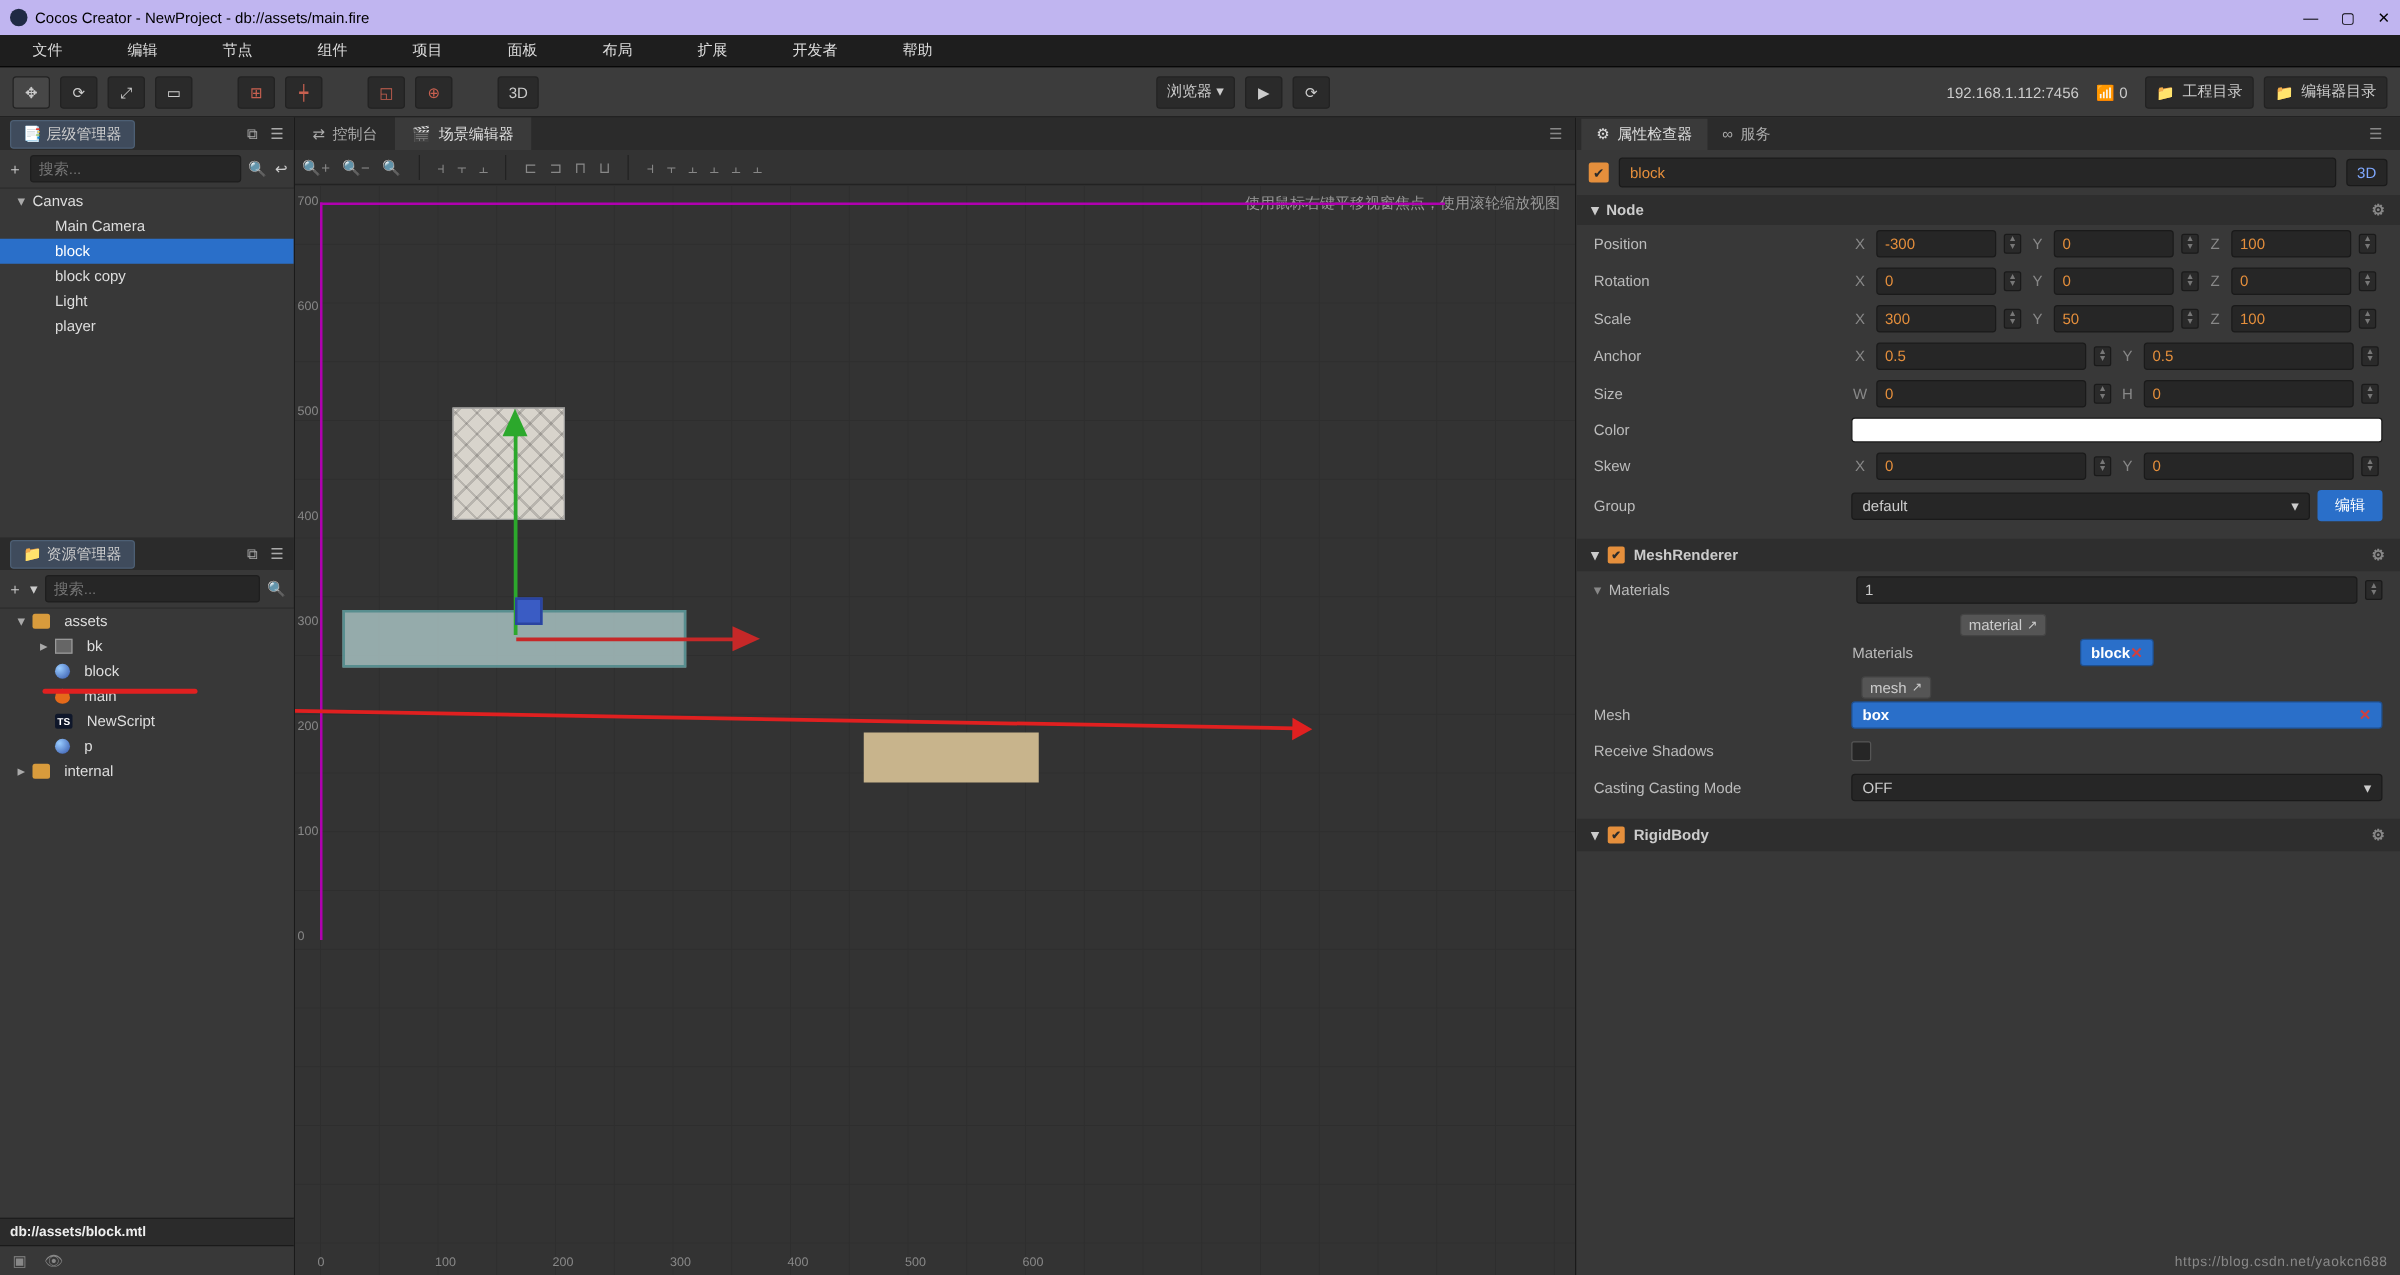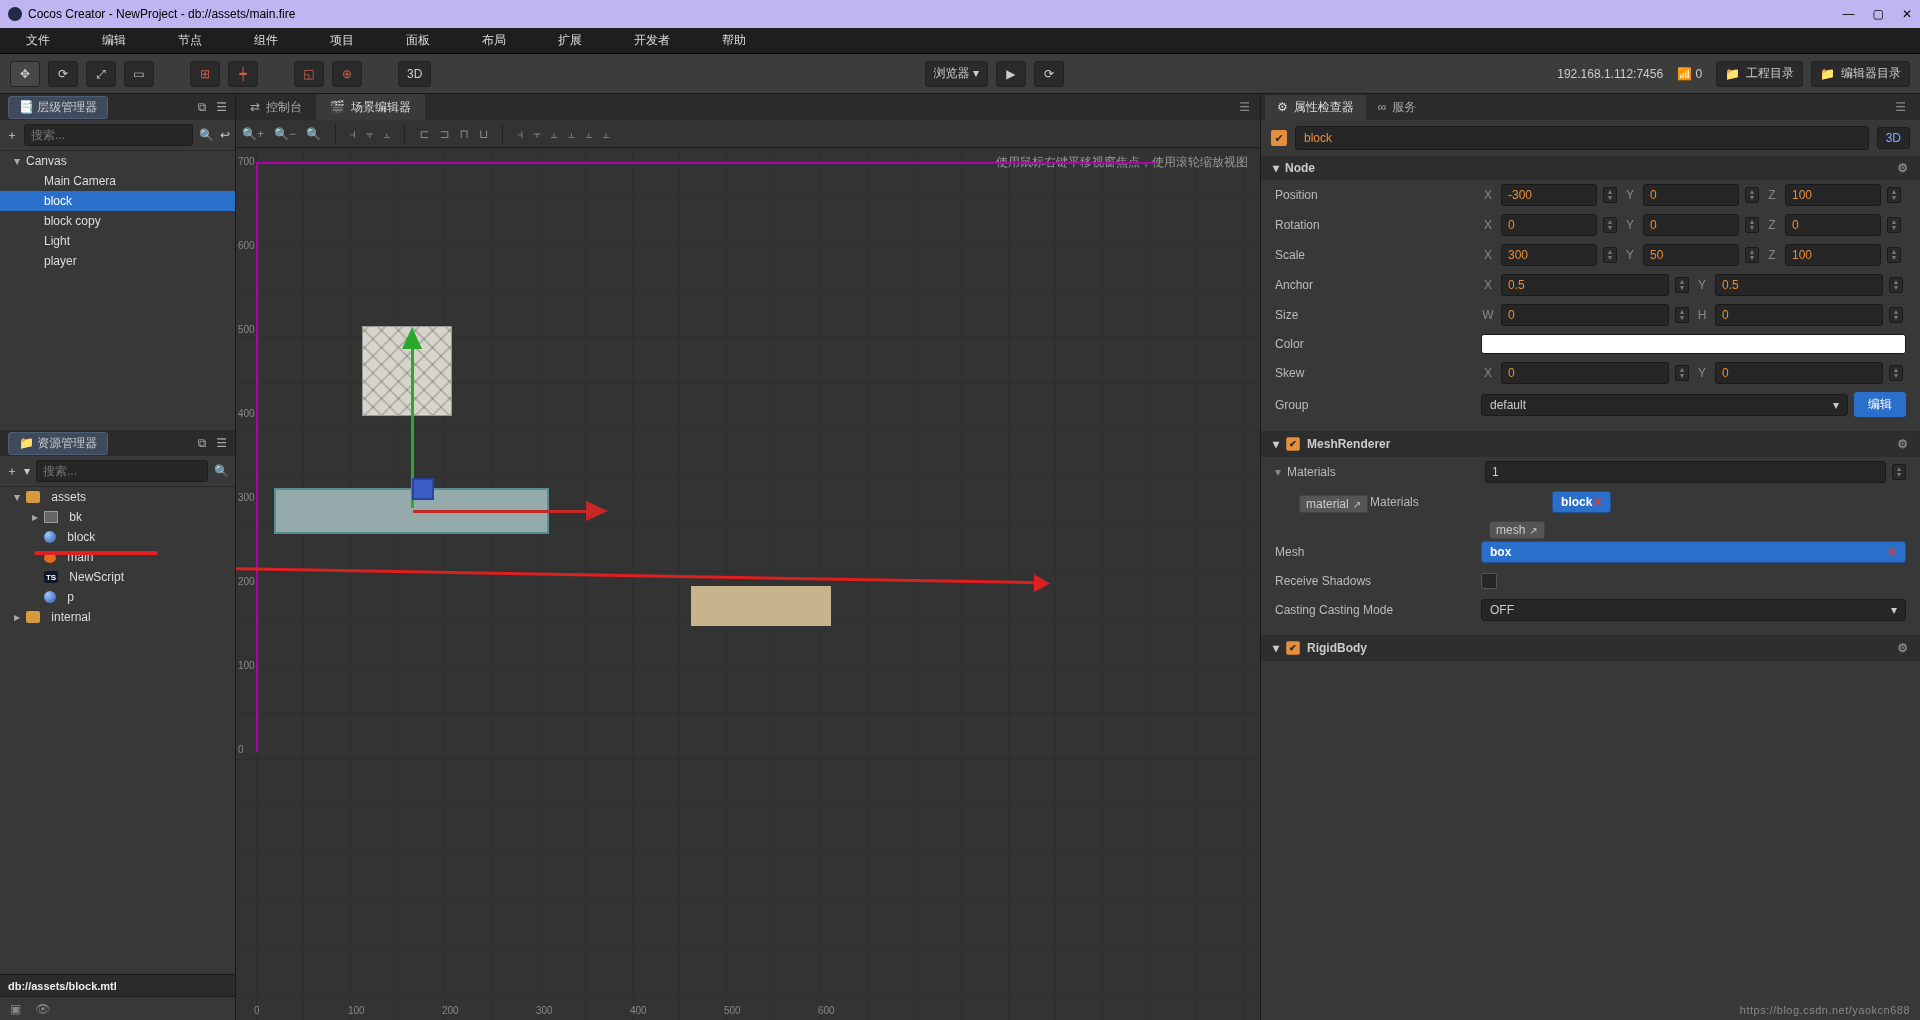--- a/index.html
+++ b/index.html
@@ -388,21 +388,21 @@
 
       <div style="height:10px"></div>
       <div class="section-head">▾ <div class="chk" style="transform:scale(0.85)">✔</div> <span>MeshRenderer</span><span class="gear-right">⚙</span></div>
 
       <div class="prop-row">
           <span style="color:#888">▾</span>
           <div class="prop-label" style="width:192px">Materials</div>
         <input class="num-input wide" style="color: rgb(204, 204, 204);" value="1">
           <div class="stepper">▲<br>▼</div>
       </div>
-      <div class="prop-row" style="align-items:flex-end;gap:2px;padding-left:38px">
+      <div class="prop-row" style="flex-direction:column;align-items:center;gap:2px;padding-left:38px">
         <div><span class="asset-chip"><span>material</span> ↗</span></div>
         <div style="display:flex;gap:6px;align-items:center">
           <div class="prop-label" style="width:176px">Materials</div>
           <div class="asset-field">
               <span>block</span>
               <span class="x-clear">✕</span>
             </div>
         </div>
       </div>
       <div class="prop-row" style="flex-direction:column;align-items:stretch;gap:2px">

